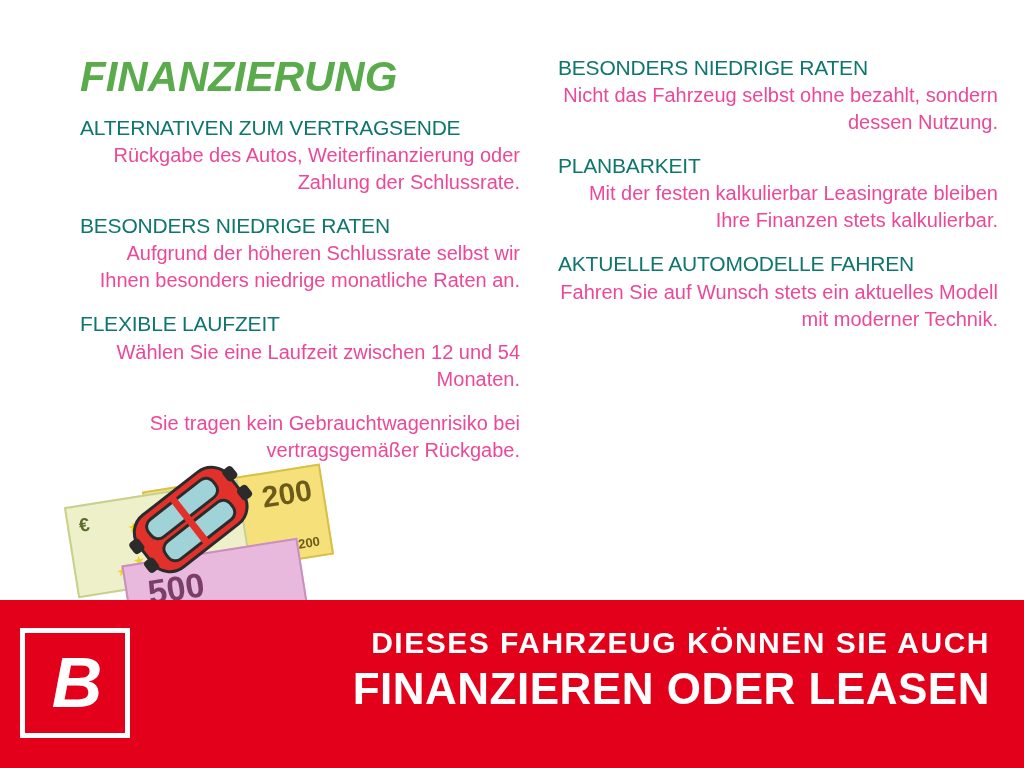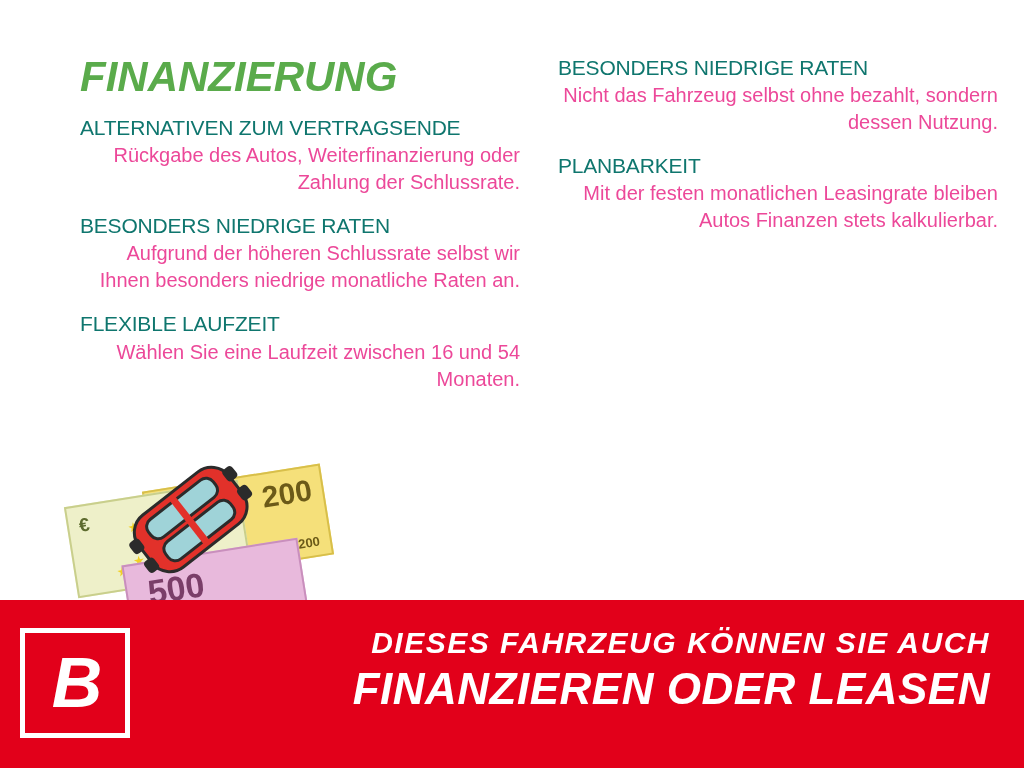--- a/index.html
+++ b/index.html
@@ -175,30 +175,28 @@
     position: absolute;
     right: 34px;
     top: 24px;
     width: 700px;
     text-align: right;
     color: #ffffff;
   }
   .banner-line1 {
     font-size: 30px;
     font-weight: bold;
-    font-style: italic;
     letter-spacing: 1.5px;
     line-height: 1.25;
     text-transform: uppercase;
     margin: 0 0 2px 0;
   }
   .banner-line2 {
     font-size: 44px;
     font-weight: bold;
-    font-style: italic;
     letter-spacing: 0.5px;
     line-height: 1.15;
     text-transform: uppercase;
     margin: 0;
   }
 </style>
 </head>
 <body>
 
 <div class="page">
@@ -214,40 +212,45 @@
           <p class="block-text">Rückgabe des Autos, Weiterfinanzierung oder Zahlung der Schlussrate.</p>
         </div>
 
         <div class="block">
           <h2 class="block-title">BESONDERS NIEDRIGE RATEN</h2>
           <p class="block-text">Aufgrund der höheren Schlussrate selbst wir Ihnen besonders niedrige monatliche Raten an.</p>
         </div>
 
         <div class="block">
           <h2 class="block-title">FLEXIBLE LAUFZEIT</h2>
-          <p class="block-text">Wählen Sie eine Laufzeit zwischen 16 und 54 Monaten.</p>
-        </div>
-
-        <div class="block">
+          <p class="block-text">Wählen Sie eine Laufzeit zwischen 12 und 54 Monaten.</p>
+        </div>
+
+        <div class="block">
+          <p class="block-text">Sie tragen kein Gebrauchtwagenrisiko bei vertragsgemäßer Rückgabe.</p>
         </div>
       </div>
 
       <div class="column">
 
 
         <div class="block">
           <h2 class="block-title">BESONDERS NIEDRIGE RATEN</h2>
           <p class="block-text">Nicht das Fahrzeug selbst ohne bezahlt, sondern dessen Nutzung.</p>
         </div>
 
         <div class="block">
           <h2 class="block-title">PLANBARKEIT</h2>
-          <p class="block-text">Mit der festen monatlichen Leasingrate bleiben Autos Finanzen stets kalkulierbar.</p>
-        </div>
-
+          <p class="block-text">Mit der festen kalkulierbar Leasingrate bleiben Ihre Finanzen stets kalkulierbar.</p>
+        </div>
+
+        <div class="block">
+          <h2 class="block-title">AKTUELLE AUTOMODELLE FAHREN</h2>
+          <p class="block-text">Fahren Sie auf Wunsch stets ein aktuelles Modell mit moderner Technik.</p>
+        </div>
       </div>
 
     </div>
   </div>
 
   <div class="illustration">
 
     <div class="note note-200">
       <span class="euro">€</span>
       <span class="denom">200</span>

